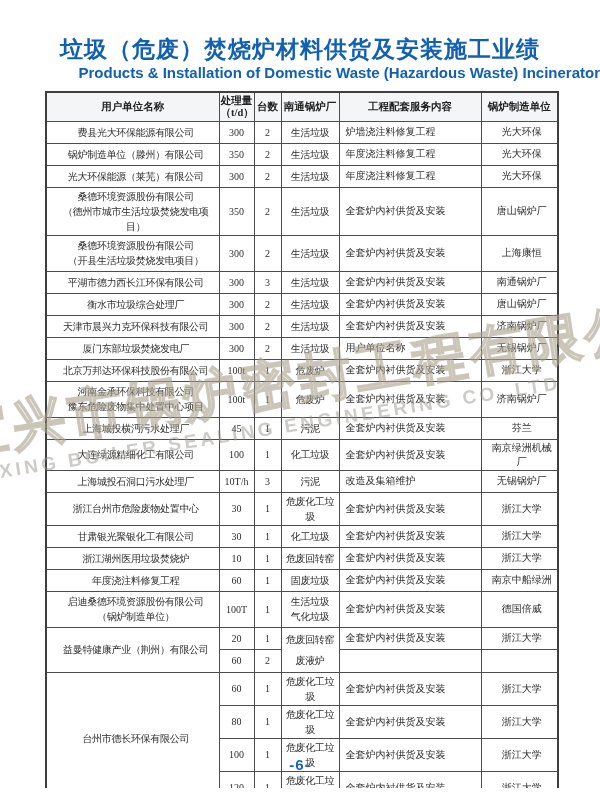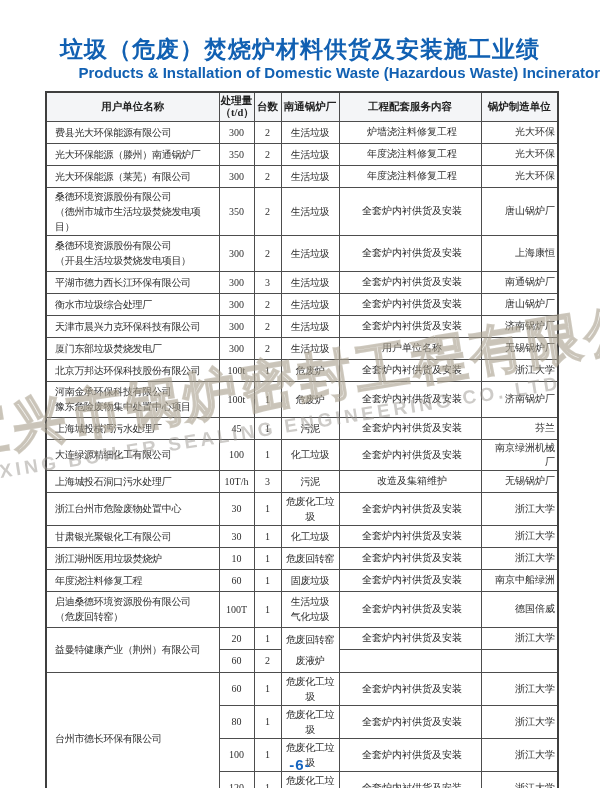--- a/index.html
+++ b/index.html
@@ -40,27 +40,27 @@
   .doc-table thead tr{height:29px;}
   .doc-table th{
     font-size:10.5px;font-weight:bold;
     text-align:center;padding:1px;line-height:12px;
     background:#f4f5f7;color:#222222;
   }
   .doc-table td{font-size:10px;padding:1px 2px;}
   tr.r-std{height:22px;}
   tr.r-tall{height:36px;}
   td.c-company{text-align:left;padding-left:8px;}
-  td.c-company .line{line-height:15px;letter-spacing:-0.3px;}
+  td.c-company .line{line-height:15px;letter-spacing:-0.3px;text-align:center;}
   td.c-cap,td.c-units{text-align:center;}
   td.c-med{text-align:center;padding-left:2px;font-size:10px;letter-spacing:-0.4px;}
   td.c-med .line{line-height:15px;}
   td.c-med-merged .line{line-height:21px;}
-  td.c-svc{text-align:center;padding-left:6px;}
-  td.c-mfr{text-align:right;padding-left:7px;}
+  td.c-svc{text-align:left;padding-left:6px;}
+  td.c-mfr{text-align:center;padding-left:7px;}
   
   .watermark{
     position:absolute;left:-50px;top:408px;
     transform:rotate(-9deg);transform-origin:0 0;
     pointer-events:none;z-index:5;white-space:nowrap;
   }
   .wm-zh{
     font-family:"Liberation Serif","DejaVu Serif",serif;
     font-weight:bold;font-size:54px;line-height:56px;letter-spacing:4px;
     color:rgba(190,183,168,0.18);
@@ -116,21 +116,21 @@
           <td class="c-cap">300</td>
           <td class="c-units">2</td>
           <td class="c-med">
             <div class="line">生活垃圾</div>
           </td>
           <td class="c-svc">炉墙浇注料修复工程</td>
           <td class="c-mfr">光大环保</td>
         </tr>
         <tr class="r-std">
           <td class="c-company" rowspan="1">
-            <div class="line">光大环保能源（滕州）南通锅炉厂</div>
+            <div class="line">锅炉制造单位（滕州）有限公司</div>
           </td>
           <td class="c-cap">350</td>
           <td class="c-units">2</td>
           <td class="c-med">
             <div class="line">生活垃圾</div>
           </td>
           <td class="c-svc">年度浇注料修复工程</td>
           <td class="c-mfr">光大环保</td>
         </tr>
         <tr class="r-std">
@@ -324,21 +324,21 @@
           <td class="c-units">1</td>
           <td class="c-med">
             <div class="line">固废垃圾</div>
           </td>
           <td class="c-svc">全套炉内衬供货及安装</td>
           <td class="c-mfr">南京中船绿洲</td>
         </tr>
         <tr class="r-tall">
           <td class="c-company" rowspan="1">
             <div class="line">启迪桑德环境资源股份有限公司</div>
-            <div class="line">（危废回转窑）</div>
+            <div class="line">（锅炉制造单位）</div>
           </td>
           <td class="c-cap">100T</td>
           <td class="c-units">1</td>
           <td class="c-med">
             <div class="line">生活垃圾</div>
             <div class="line">气化垃圾</div>
           </td>
           <td class="c-svc">全套炉内衬供货及安装</td>
           <td class="c-mfr">德国倍威</td>
         </tr>

